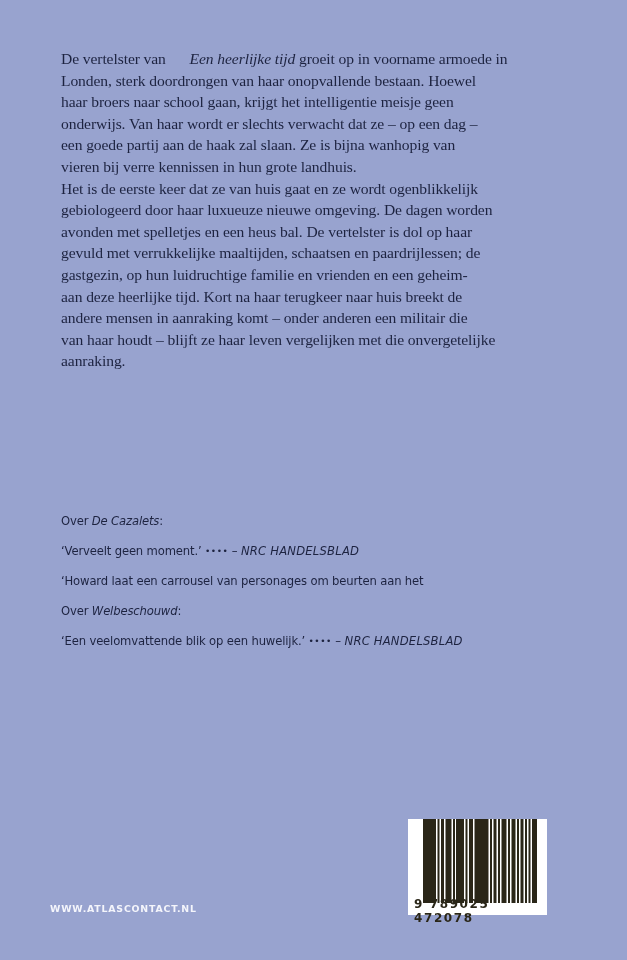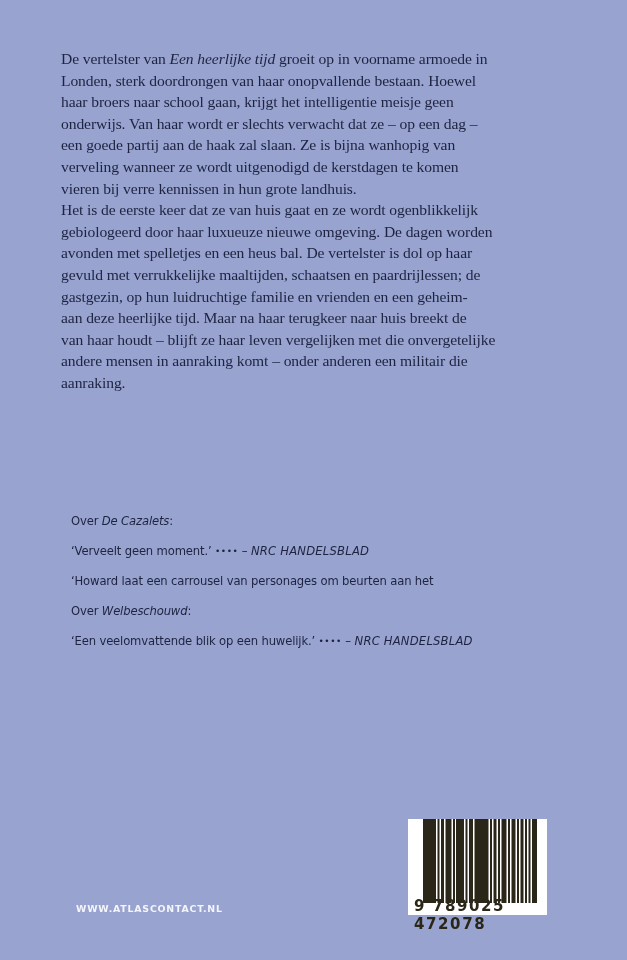--- a/index.html
+++ b/index.html
@@ -9,69 +9,67 @@
     position: relative;
     color: #1d2340;
   }
   .blurb {
     position: absolute; left: 61px; top: 48px; width: 500px;
     font-family: "Liberation Serif", "DejaVu Serif", serif;
     font-size: 15.6px; line-height: 21.6px;
     letter-spacing: -0.1px;
   }
   .blurb .line { display: block; white-space: nowrap; }
-  .blurb i { font-style: italic; }
+  .blurb i { font-style: italic; margin-left: 20px; }
   .reviews {
     position: absolute; left: 61px; top: 510px; width: 520px;
     font-family: "DejaVu Sans", "Liberation Sans", sans-serif;
     font-size: 11.6px; line-height: 22px;
     letter-spacing: -0.15px;
-    margin-left: 10px;
   }
   .reviews .line { display: block; white-space: nowrap; }
   .reviews .gap { height: 8px; }
   .reviews i { font-style: italic; }
   .src { font-style: italic; font-weight: normal; letter-spacing: 0.2px; }
   .rating { font-size: 9px; letter-spacing: 0.5px; vertical-align: 1px; }
   .barcode {
     position: absolute; left: 408px; top: 819px; width: 139px; height: 96px;
     background: #ffffff;
   }
   .bars { position: absolute; left: 15px; top: 0; width: 115px; height: 84px; }
   .barcode-digits {
     position: absolute; left: 6px; top: 78px; width: 130px;
     font-family: "DejaVu Sans", sans-serif; font-weight: bold;
-    font-size: 15px; letter-spacing: 1.6px; color: #2a2618;
+    font-size: 12px; letter-spacing: 1.6px; color: #2a2618;
     background: transparent;
   }
   .url {
-    position: absolute; left: 76px; top: 903px;
+    position: absolute; left: 50px; top: 903px;
     font-family: "DejaVu Sans", sans-serif; font-weight: bold;
     font-size: 9.4px; letter-spacing: 0.8px; color: #f4f5fb;
   }
 </style>
 </head>
 <body>
 
 <div class="blurb">
   <span class="line"><span>De vertelster van </span><i>Een heerlijke tijd</i><span> groeit op in voorname armoede in</span></span>
   <span class="line">Londen, sterk doordrongen van haar onopvallende bestaan. Hoewel</span>
   <span class="line">haar broers naar school gaan, krijgt het intelligentie meisje geen</span>
   <span class="line">onderwijs. Van haar wordt er slechts verwacht dat ze – op een dag –</span>
   <span class="line">een goede partij aan de haak zal slaan. Ze is bijna wanhopig van</span>
-  <span class="line">verveling wanneer ze wordt uitgenodigd de kerstdagen te komen</span>
   <span class="line">vieren bij verre kennissen in hun grote landhuis.</span>
   <span class="line">Het is de eerste keer dat ze van huis gaat en ze wordt ogenblikkelijk</span>
   <span class="line">gebiologeerd door haar luxueuze nieuwe omgeving. De dagen worden</span>
   <span class="line">avonden met spelletjes en een heus bal. De vertelster is dol op haar</span>
   <span class="line">gevuld met verrukkelijke maaltijden, schaatsen en paardrijlessen; de</span>
   <span class="line">gastgezin, op hun luidruchtige familie en vrienden en een geheim-</span>
-  <span class="line">aan deze heerlijke tijd. Maar na haar terugkeer naar huis breekt de</span>
+  <span class="line">aan deze heerlijke tijd. Kort na haar terugkeer naar huis breekt de</span>
+  <span class="line">andere mensen in aanraking komt – onder anderen een militair die</span>
   <span class="line">van haar houdt – blijft ze haar leven vergelijken met die onvergetelijke</span>
-  <span class="line">andere mensen in aanraking komt – onder anderen een militair die</span>
   <span class="line">aanraking.</span>
 </div>
 
 <div class="reviews">
 
   <span class="line"><span>Over </span><i>De Cazalets</i><span>:</span></span>
   <div class="gap"></div>
   <span class="line"><span>‘Verveelt geen moment.’ </span><span class="rating">••••</span><span> – </span><span class="src">NRC HANDELSBLAD</span></span>
   <div class="gap"></div>
   <span class="line">‘Howard laat een carrousel van personages om beurten aan het</span>

